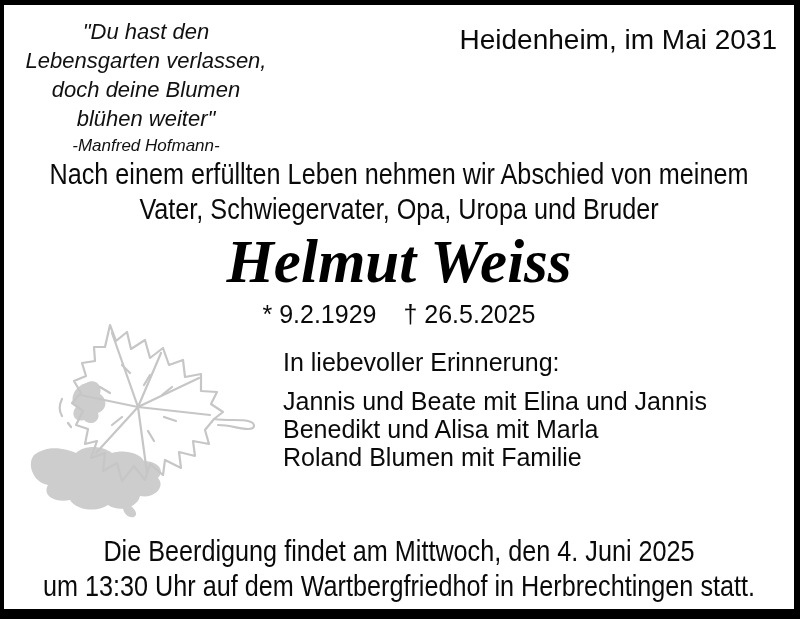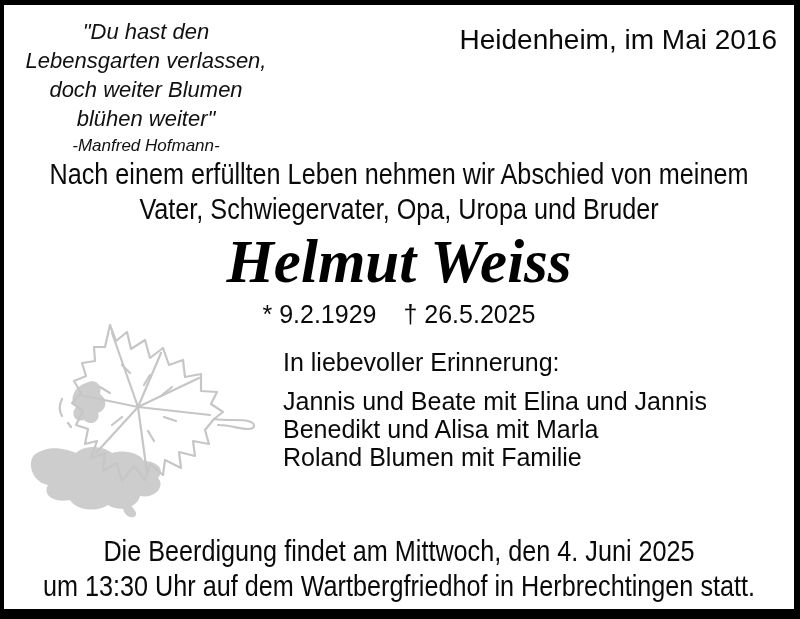--- a/index.html
+++ b/index.html
@@ -151,26 +151,26 @@
       <path d="M96 84 L106 90"></path>
 
       <path d="M58 96 C55 102 55 108 58 113"></path>
       <path d="M64 120 L67 124"></path>
     </g>
   </svg>
 
   <div class="quote">
     <div>"Du hast den</div>
     <div>Lebensgarten verlassen,</div>
-    <div>doch weiter Blumen</div>
+    <div>doch deine Blumen</div>
     <div>blühen weiter"</div>
     <div class="attribution">-Manfred Hofmann-</div>
   </div>
 
-  <div class="dateline">Heidenheim, im Mai 2016</div>
+  <div class="dateline">Heidenheim, im Mai 2031</div>
 
   <div class="condensed intro">
     <div>Nach einem erfüllten Leben nehmen wir Abschied von meinem</div>
     <div>Vater, Schwiegervater, Opa, Uropa und Bruder</div>
   </div>
 
   <h1 class="name">Helmut Weiss</h1>
 
   <div class="dates">
     <span>* 9.2.1929</span>

